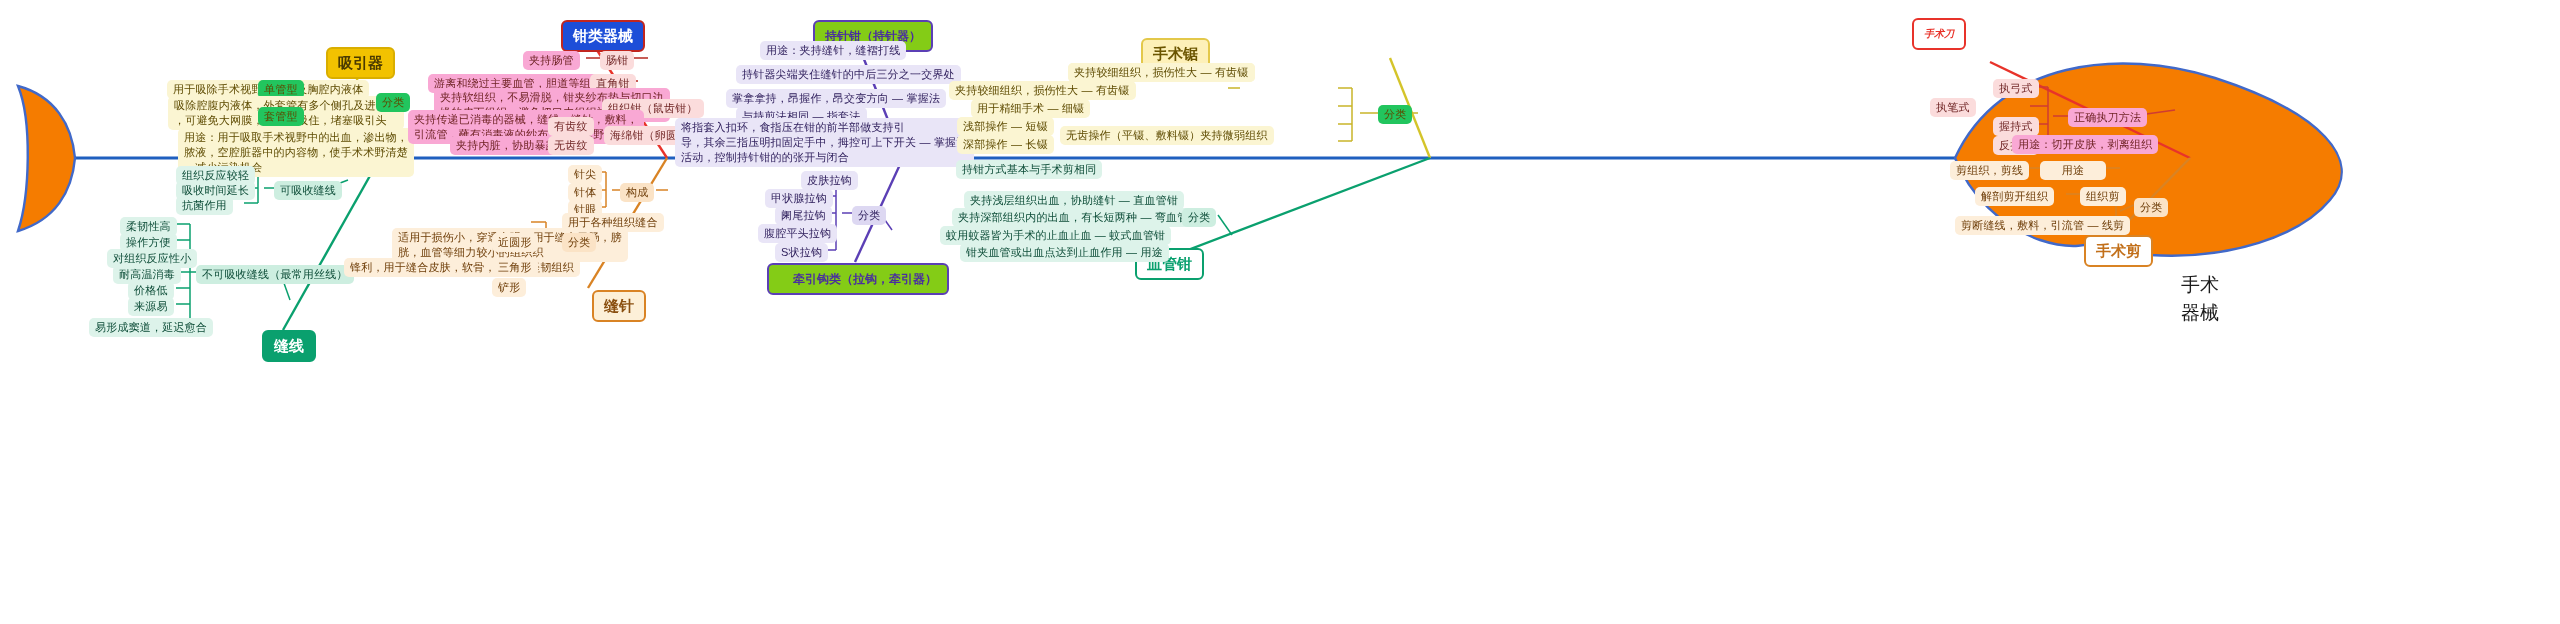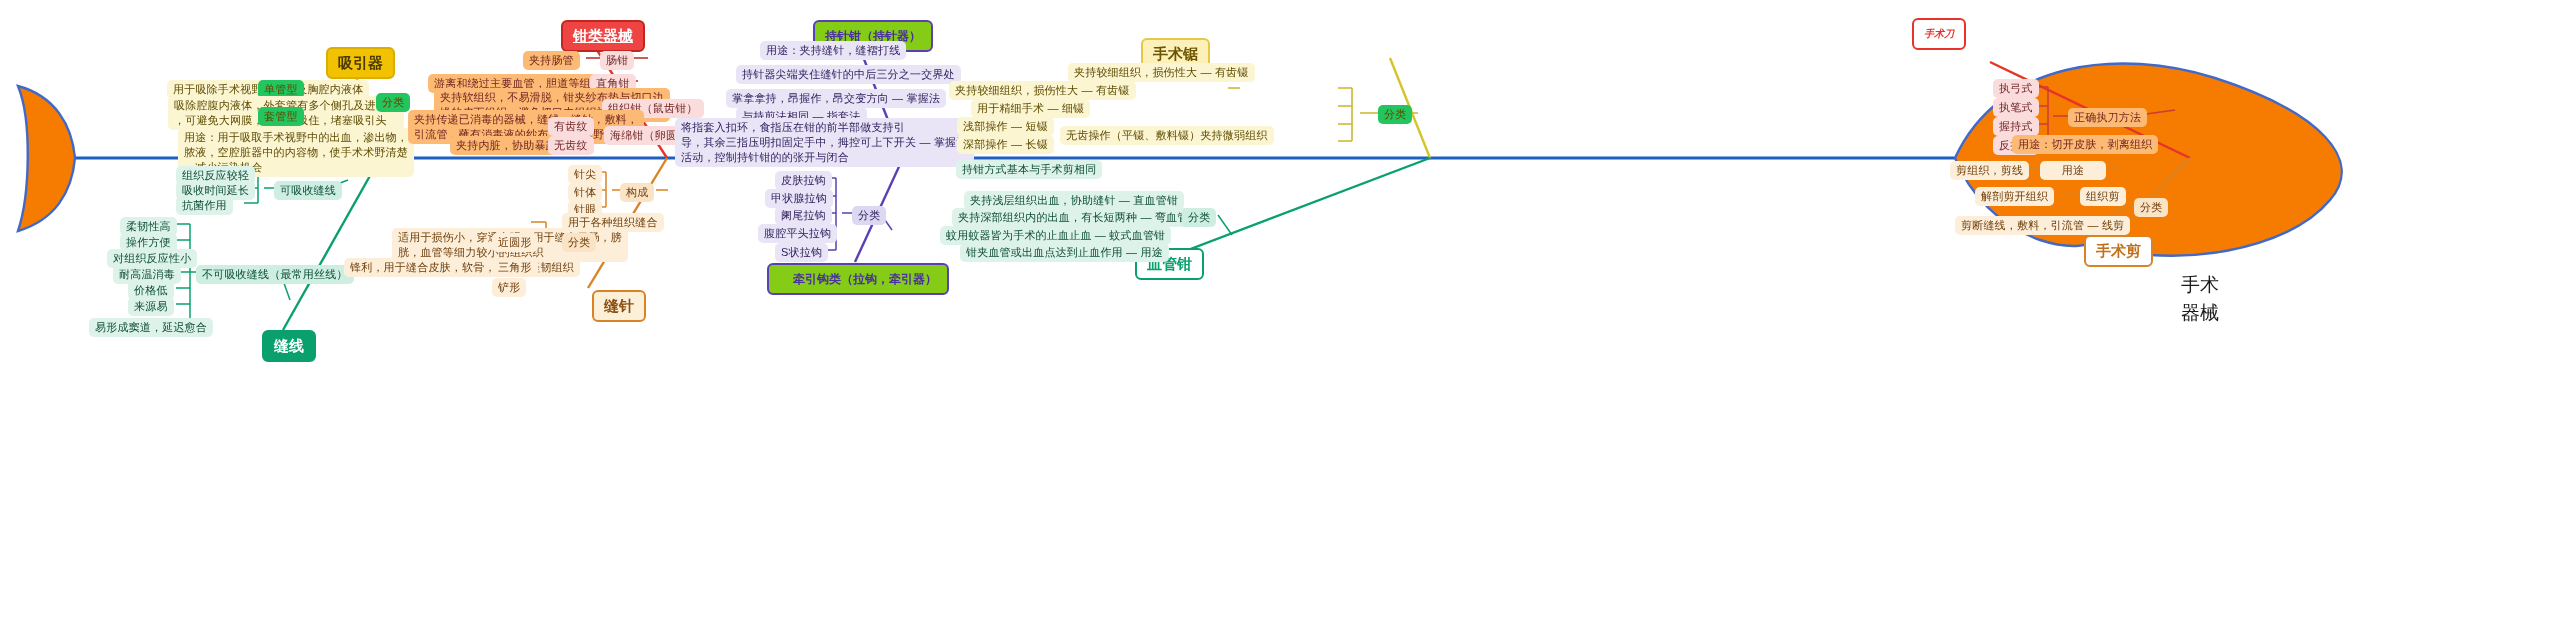--- a/index.html
+++ b/index.html
@@ -8,33 +8,33 @@
   #wires{position:absolute;left:0;top:0;width:2560px;height:624px;pointer-events:none;}
 
   .node{position:absolute;box-sizing:border-box;border-radius:5px;
         font-size:11px;line-height:15px;white-space:pre;letter-spacing:.2px;}
   .node.center{text-align:center;}
   .pad{padding:2px 6px;}
 
   
   .cat{padding:4px 10px;border-radius:6px;font-size:15px;font-weight:bold;
        border:2px solid;text-align:center;line-height:20px;}
-  .cat.red{background:#ef4444;border-color:#c1261f;color:#fff;text-decoration:underline;}
+  .cat.red{background:#1d4ed8;border-color:#c1261f;color:#fff;}
   .cat.redline{background:#fff;border-color:#e8332a;color:#e8332a;}
   .cat.yellow{background:#f2c200;border-color:#d9ae00;color:#4a3a00;}
   .cat.yellow2{background:#fdf0b8;border-color:#e3c84a;color:#6b5500;}
   .cat.green{background:#fff;border-color:#0aa06e;color:#0aa06e;}
   .cat.greenb{background:#0aa06e;border-color:#0aa06e;color:#fff;}
   .cat.purple{background:#84cc16;border-color:#5b3fb5;color:#4a2f9e;}
   .cat.orange{background:#fff;border-color:#d98324;color:#c2701b;}
   .cat.orange2{background:#fdf0d8;border-color:#d98324;color:#8a4f10;}
 
   
   .pink{background:#fbdcdc;color:#6b1f1f;}
-  .pinkl{background:#fdba74;color:#6b1f1f;}
+  .pinkl{background:#f9a8d4;color:#6b1f1f;}
   .yel{background:#22c55e;color:#5d4a00;}
   .yell{background:#fbf5d2;color:#5d4a00;}
   .mint{background:#cdeee0;color:#0c4c37;}
   .mintl{background:#ddf3ea;color:#0c4c37;}
   .lav{background:#ddd8f2;color:#31215e;}
   .lavl{background:#e9e5f7;color:#31215e;}
   .orng{background:#fbe3c6;color:#6d3c07;}
   .orngl{background:#fdeeda;color:#6d3c07;}
   #core{position:absolute;left:2140px;top:271px;width:120px;text-align:center;
         font-size:19px;line-height:28px;color:#1b1b1b;}
@@ -223,21 +223,21 @@
   <div class="node pad yell" style="left:971px;top:99px;">用于精细手术 — 细镊</div>
   <div class="node pad yell" style="left:957px;top:117px;">浅部操作 — 短镊</div>
   <div class="node pad yell" style="left:957px;top:135px;">深部操作 — 长镊</div>
   <div class="node pad yell" style="left:1060px;top:126px;">无齿操作（平镊、敷料镊）夹持微弱组织</div>
   <div class="node pad yel" style="left:1378px;top:105px;">分类</div>
   <div class="node pad yell" style="left:1068px;top:63px;" style2="">夹持较细组织，损伤性大 — 有齿镊</div>
 
   <div class="node pad yell" style="left:1068px;top:63px;">夹持较细组织，损伤性大 — 有齿镊</div>
 
   <div class="node pad pink" style="left:1993px;top:79px;">执弓式</div>
-  <div class="node pad pink" style="left:1993px;top:98px;">执笔式</div>
+  <div class="node pad pink" style="left:1930px;top:98px;">执笔式</div>
   <div class="node pad pink" style="left:1993px;top:117px;">握持式</div>
   <div class="node pad pink" style="left:1993px;top:136px;">反挑式</div>
   <div class="node pad pinkl" style="left:2068px;top:108px;">正确执刀方法</div>
   <div class="node pad pinkl" style="left:2012px;top:135px;">用途：切开皮肤，剥离组织</div>
 
   <div class="node pad mintl" style="left:176px;top:166px;">组织反应较轻</div>
   <div class="node pad mintl" style="left:176px;top:181px;">吸收时间延长</div>
   <div class="node pad mintl" style="left:176px;top:196px;">抗菌作用</div>
   <div class="node pad mint" style="left:274px;top:181px;">可吸收缝线</div>
 
@@ -256,21 +256,21 @@
   <div class="node pad orng" style="left:620px;top:183px;">构成</div>
   <div class="node pad orngl" style="left:562px;top:213px;">用于各种组织缝合</div>
   <div class="node pad orngl" style="left:392px;top:228px;">适用于损伤小，穿透力强，用于缝合胃肠，膀
 胱，血管等细力较小的组织织</div>
   <div class="node pad orngl" style="left:492px;top:233px;">近圆形</div>
   <div class="node pad orngl" style="left:344px;top:258px;">锋利，用于缝合皮肤，软骨，韧带等坚韧组织</div>
   <div class="node pad orngl" style="left:492px;top:258px;">三角形</div>
   <div class="node pad orng" style="left:562px;top:233px;">分类</div>
   <div class="node pad orngl" style="left:492px;top:278px;">铲形</div>
 
-  <div class="node pad lavl" style="left:775px;top:171px;">皮肤拉钩</div>
+  <div class="node pad lavl" style="left:801px;top:171px;">皮肤拉钩</div>
   <div class="node pad lavl" style="left:765px;top:189px;">甲状腺拉钩</div>
   <div class="node pad lavl" style="left:775px;top:206px;">阑尾拉钩</div>
   <div class="node pad lavl" style="left:758px;top:224px;">腹腔平头拉钩</div>
   <div class="node pad lavl" style="left:775px;top:243px;">S状拉钩</div>
   <div class="node pad lav" style="left:852px;top:206px;">分类</div>
 
   <div class="node pad mintl" style="left:956px;top:160px;">持钳方式基本与手术剪相同</div>
   <div class="node pad mintl" style="left:964px;top:191px;">夹持浅层组织出血，协助缝针 — 直血管钳</div>
   <div class="node pad mintl" style="left:952px;top:208px;">夹持深部组织内的出血，有长短两种 — 弯血管钳</div>
   <div class="node pad mintl" style="left:940px;top:226px;">蚊用蚊器皆为手术的止血止血 — 蚊式血管钳</div>

